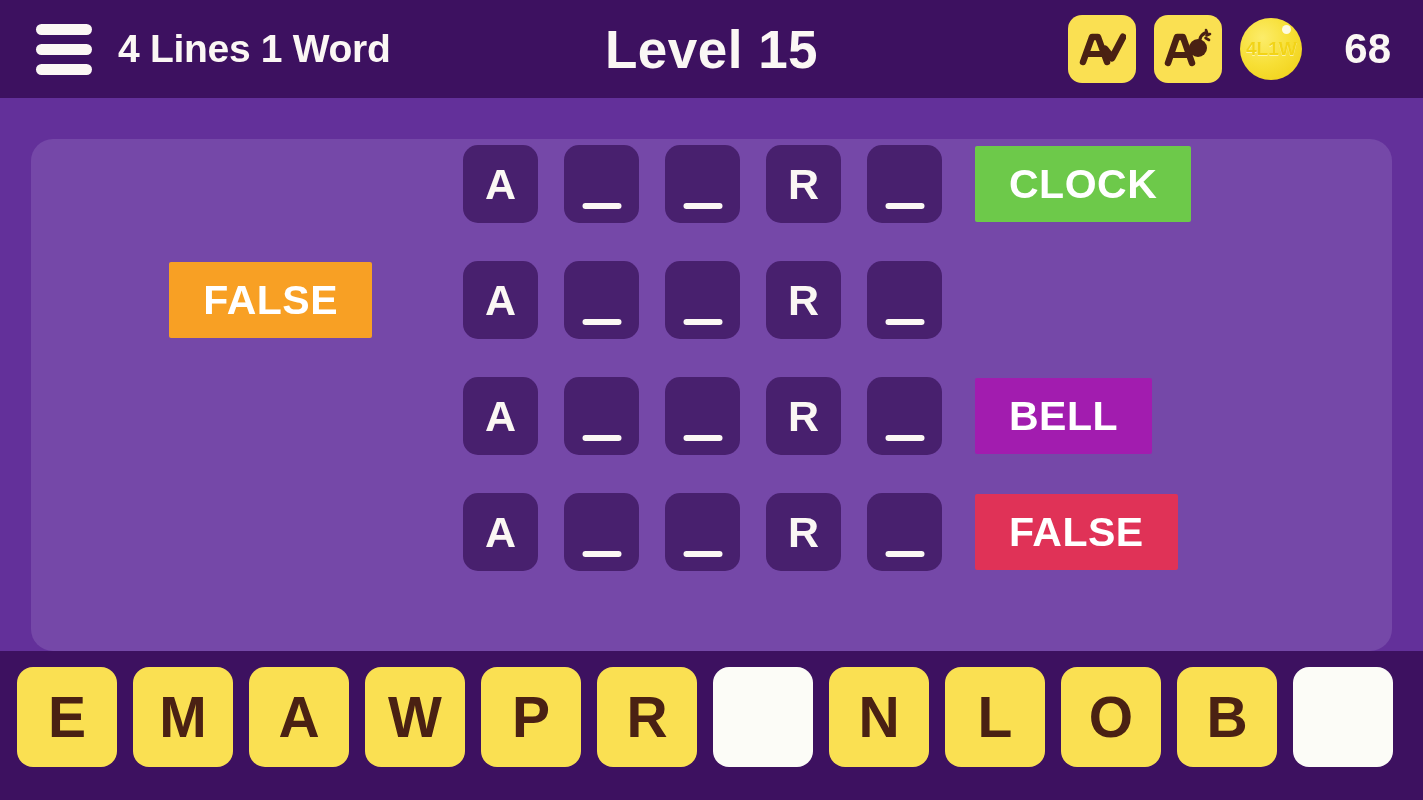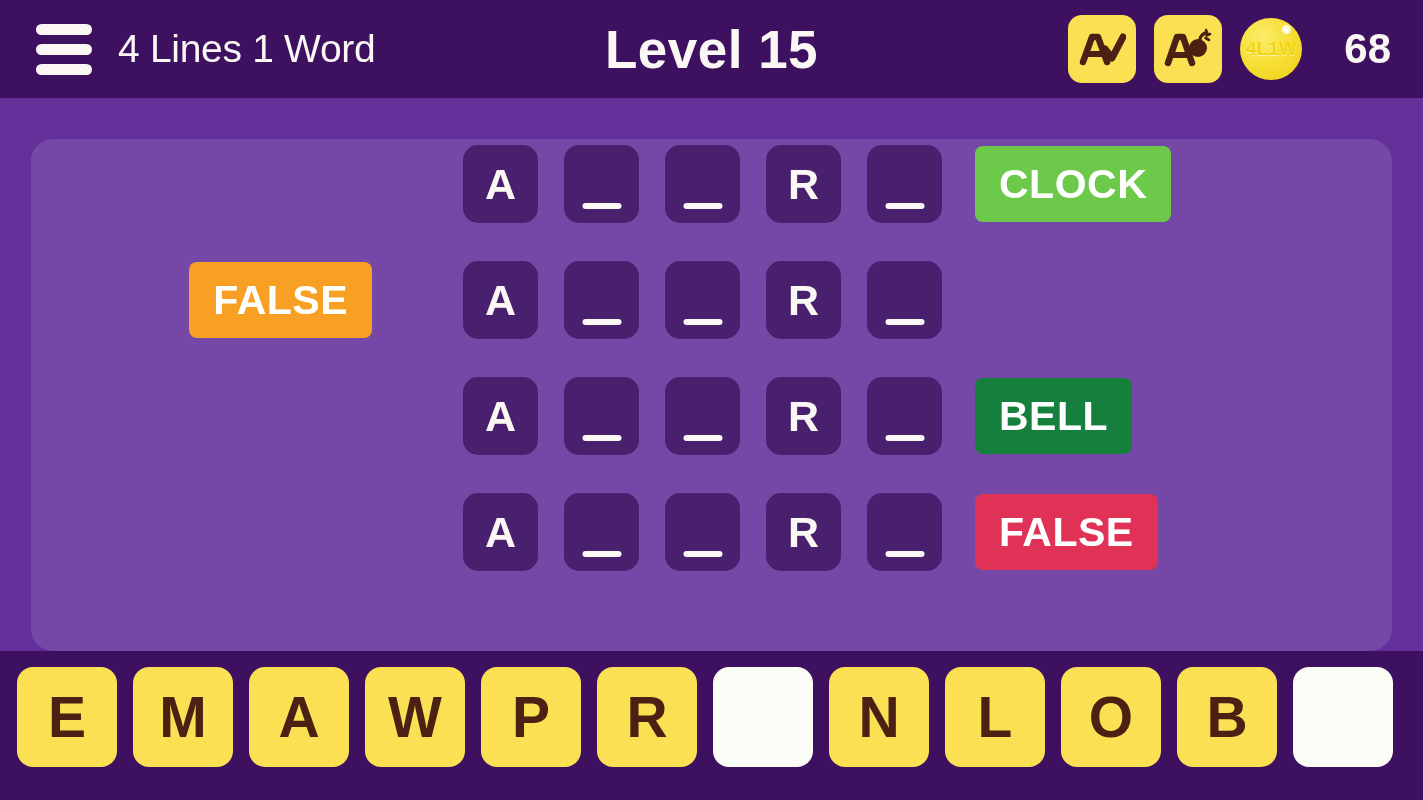--- a/index.html
+++ b/index.html
@@ -47,21 +47,21 @@
     background: #FBF7F4;
   }
 
   .app-title {
     position: absolute;
     left: 118px;
     top: 50%;
     transform: translateY(-50%);
     color: #FBF7F4;
     font-size: 39px;
-    font-weight: normal;
+    font-weight: bold;
     letter-spacing: -0.3px;
     white-space: nowrap;
   }
 
   .level-title {
     position: absolute;
     left: 0; right: 0;
     top: 50%;
     transform: translateY(-50%);
     text-align: center;
@@ -200,25 +200,25 @@
   }
 
   .clue-right-slot {
     position: absolute;
     left: 944px;
     display: flex;
   }
 
   .clue {
     height: 76px;
-    border-radius: 8px;
-    display: flex;
-    align-items: center;
-    justify-content: center;
-    padding: 0 24px;
+    border-radius: 2px;
+    display: flex;
+    align-items: center;
+    justify-content: center;
+    padding: 0 34px;
     color: #FFFFFF;
     font-size: 41px;
     font-weight: bold;
     letter-spacing: 0.5px;
     cursor: pointer;
     white-space: nowrap;
   }
 
   
   .keyboard {
@@ -346,21 +346,21 @@
             <span class="glyph">A</span>
           </div>
           <div class="tile empty"></div>
           <div class="tile empty"></div>
           <div class="tile">
             <span class="glyph">R</span>
           </div>
           <div class="tile empty"></div>
         </div>
         <div class="clue-right-slot">
-          <div class="clue" style="background: #15803d;">BELL</div>
+          <div class="clue" style="background: #a21caf;">BELL</div>
         </div>
       </div>
       <div class="word-row" style="top: 354px;">
         <div class="tiles">
           <div class="tile">
             <span class="glyph">A</span>
           </div>
           <div class="tile empty"></div>
           <div class="tile empty"></div>
           <div class="tile">

